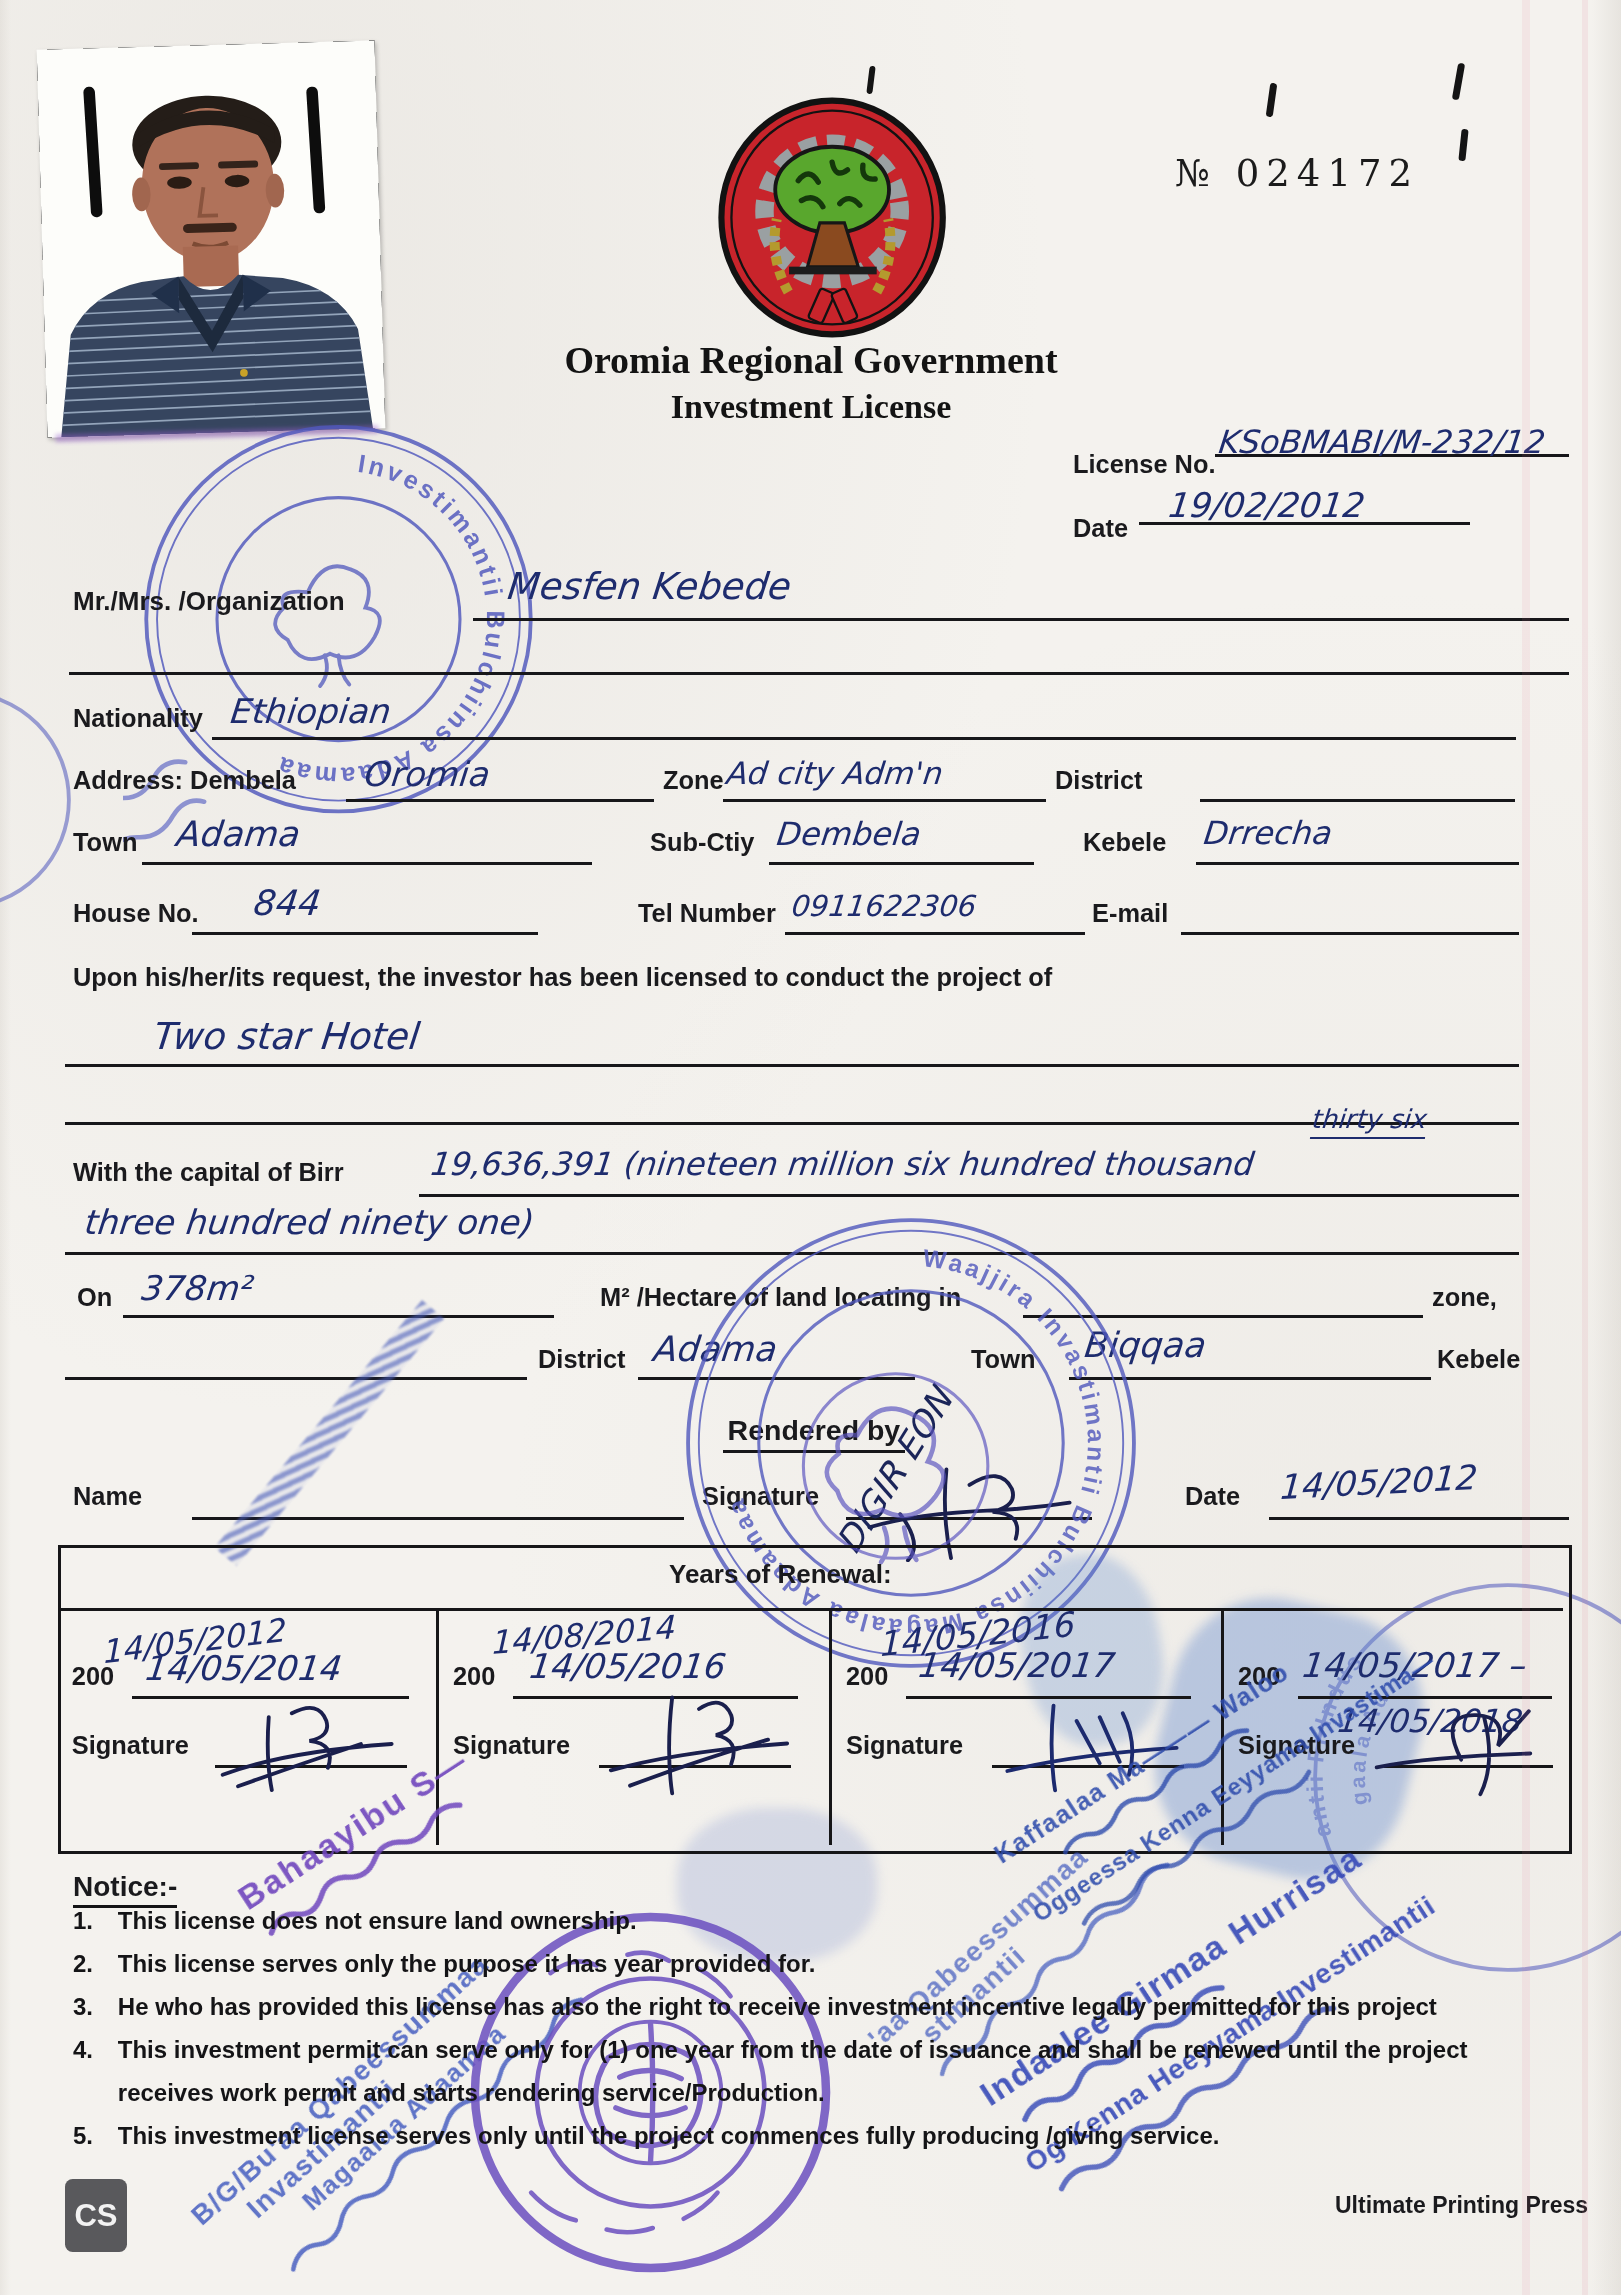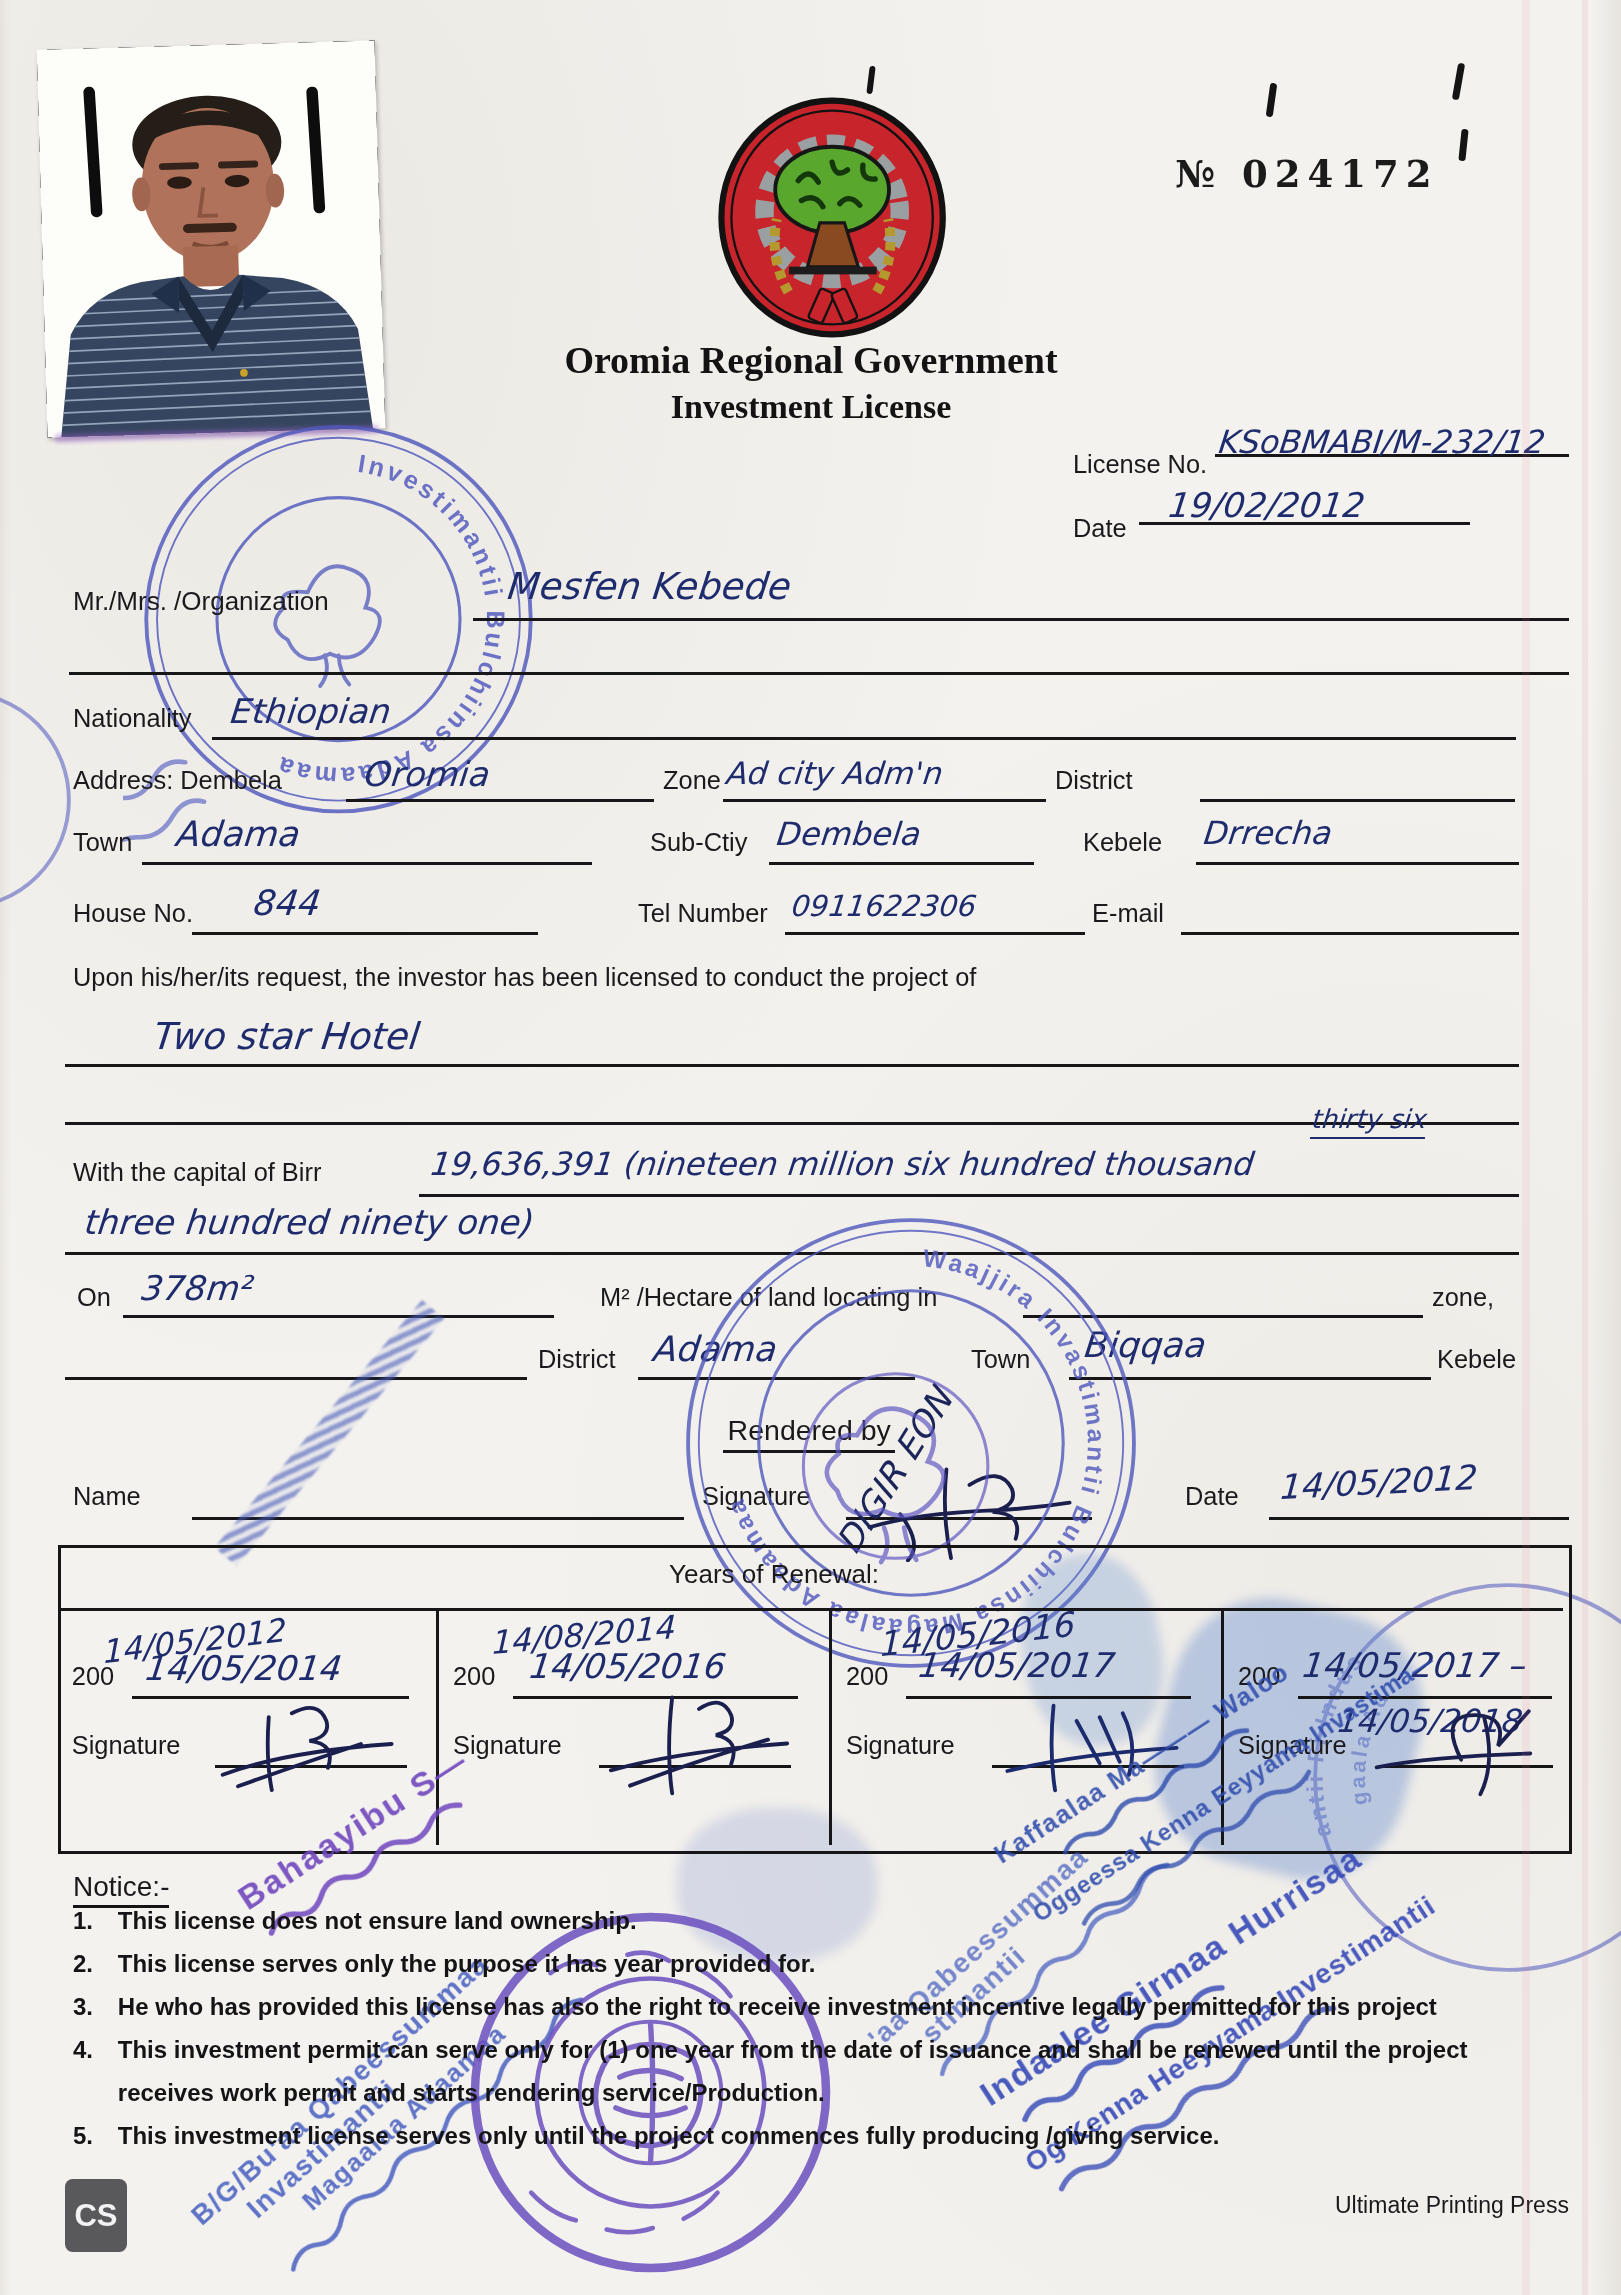--- a/index.html
+++ b/index.html
@@ -6,27 +6,27 @@
   #paper{
     position:relative;width:1622px;height:2295px;overflow:hidden;
     background:
       radial-gradient(ellipse at 18% 12%, rgba(210,205,198,.25), transparent 40%),
       radial-gradient(ellipse at 85% 70%, rgba(215,210,203,.2), transparent 45%),
       linear-gradient(90deg,#e9e6e1 0px,#f4f2ee 10.8px,#f4f2ee 1592px,#e6e3de 1622px),
       #f4f2ee;
     font-family:"Liberation Sans",sans-serif;color:#17171a;
   }
   .abs{position:absolute;}
-  .lbl{font-weight:400;color:#1a1a1d;white-space:nowrap;}
+  .lbl{font-weight:700;color:#1a1a1d;white-space:nowrap;}
   .uline{position:absolute;border-bottom:3.1px solid #17171a;height:0;}
   .hw{font-family:"DejaVu Sans",sans-serif;font-style:italic;color:#1e2c6e;
       transform:skewX(-7deg);display:inline-block;white-space:nowrap;}
   .title{font-family:"Liberation Serif",serif;font-weight:700;color:#131313;
          text-align:center;white-space:nowrap;}
-  .serial{font-family:"DejaVu Serif",serif;font-weight:700;letter-spacing:7px;color:#1b1b1b;}
+  .serial{font-family:"DejaVu Serif",serif;font-weight:400;letter-spacing:7px;color:#1b1b1b;}
   .stampTxt{font-weight:700;white-space:nowrap;}
   .sc{fill:none;stroke:#5058bd;}
   .ringtext{font-family:"Liberation Sans",sans-serif;font-weight:700;fill:#4f57bd;letter-spacing:4px;}
   .scrib{fill:none;stroke-linecap:round;}
   .notice-item{position:relative;display:flex;gap:10.8px;font-weight:700;font-size:24px;line-height:43px;color:#141416;}
   .notice-item .num{width:34px;flex:none;}
   .inkmark{position:absolute;background:#141414;border-radius:3.1px;}
   .wash{position:absolute;filter:blur(5.4px);}
 </style>
 </head>

